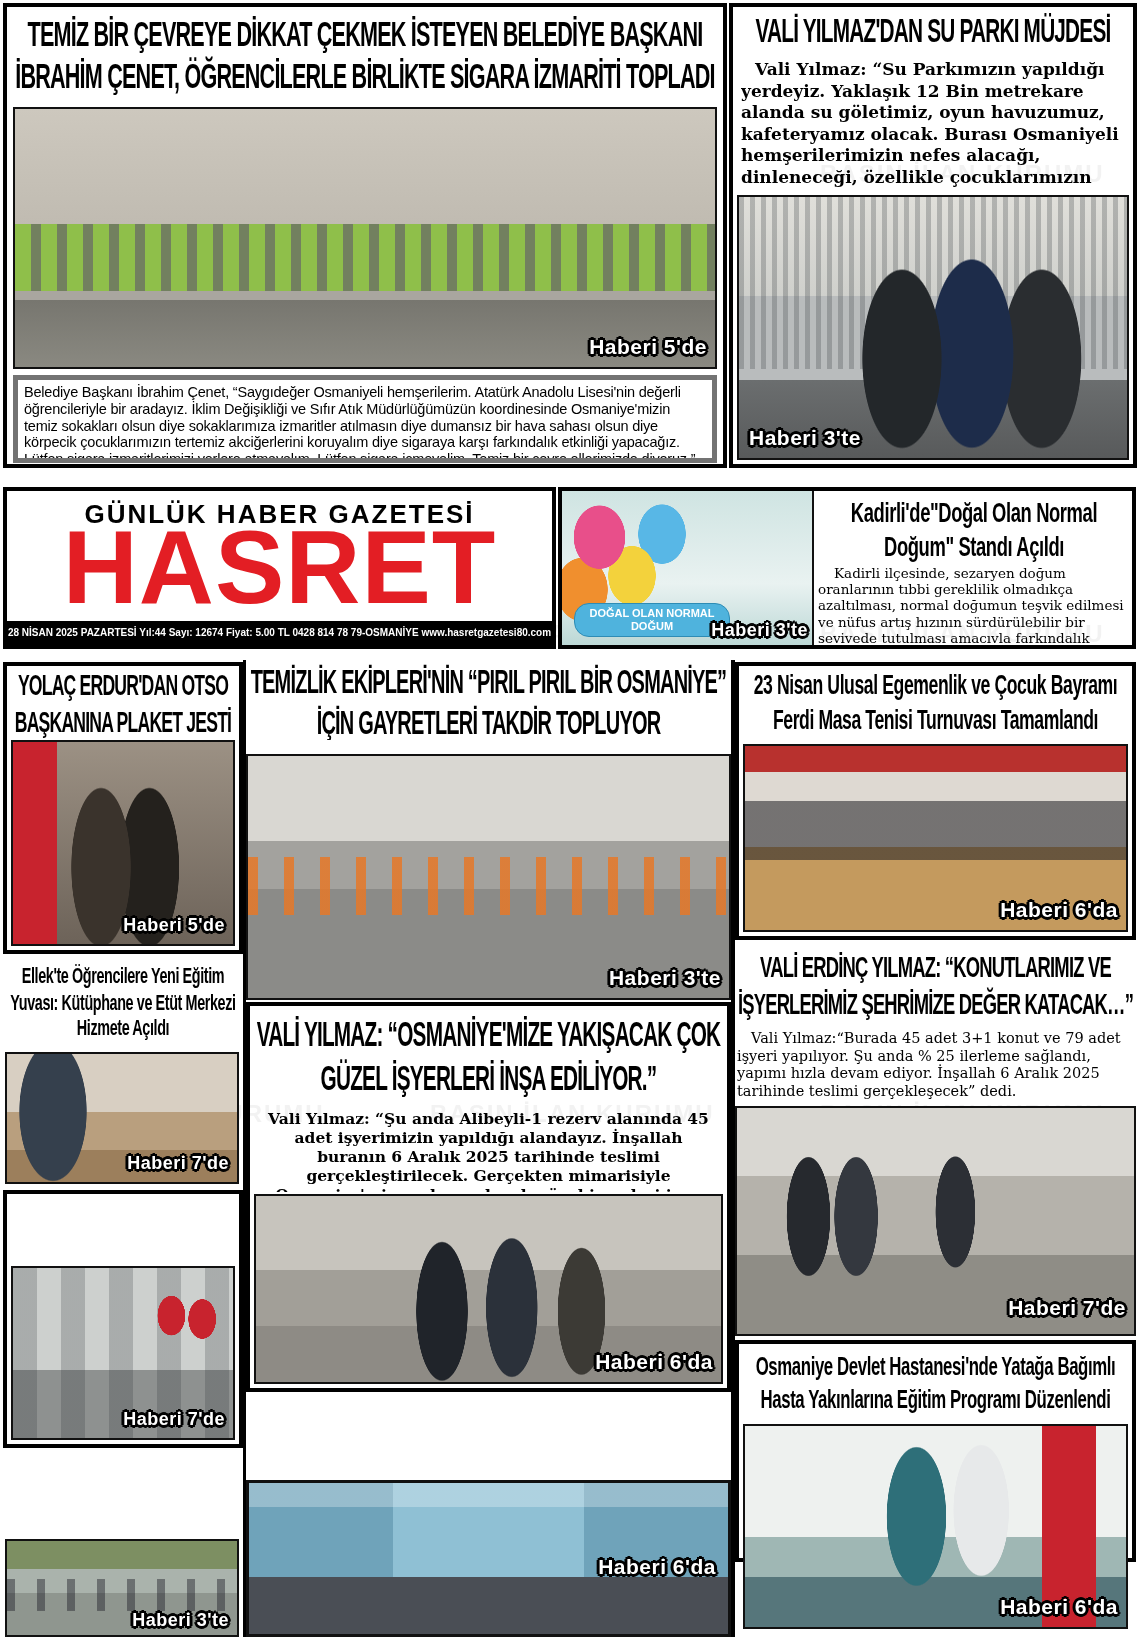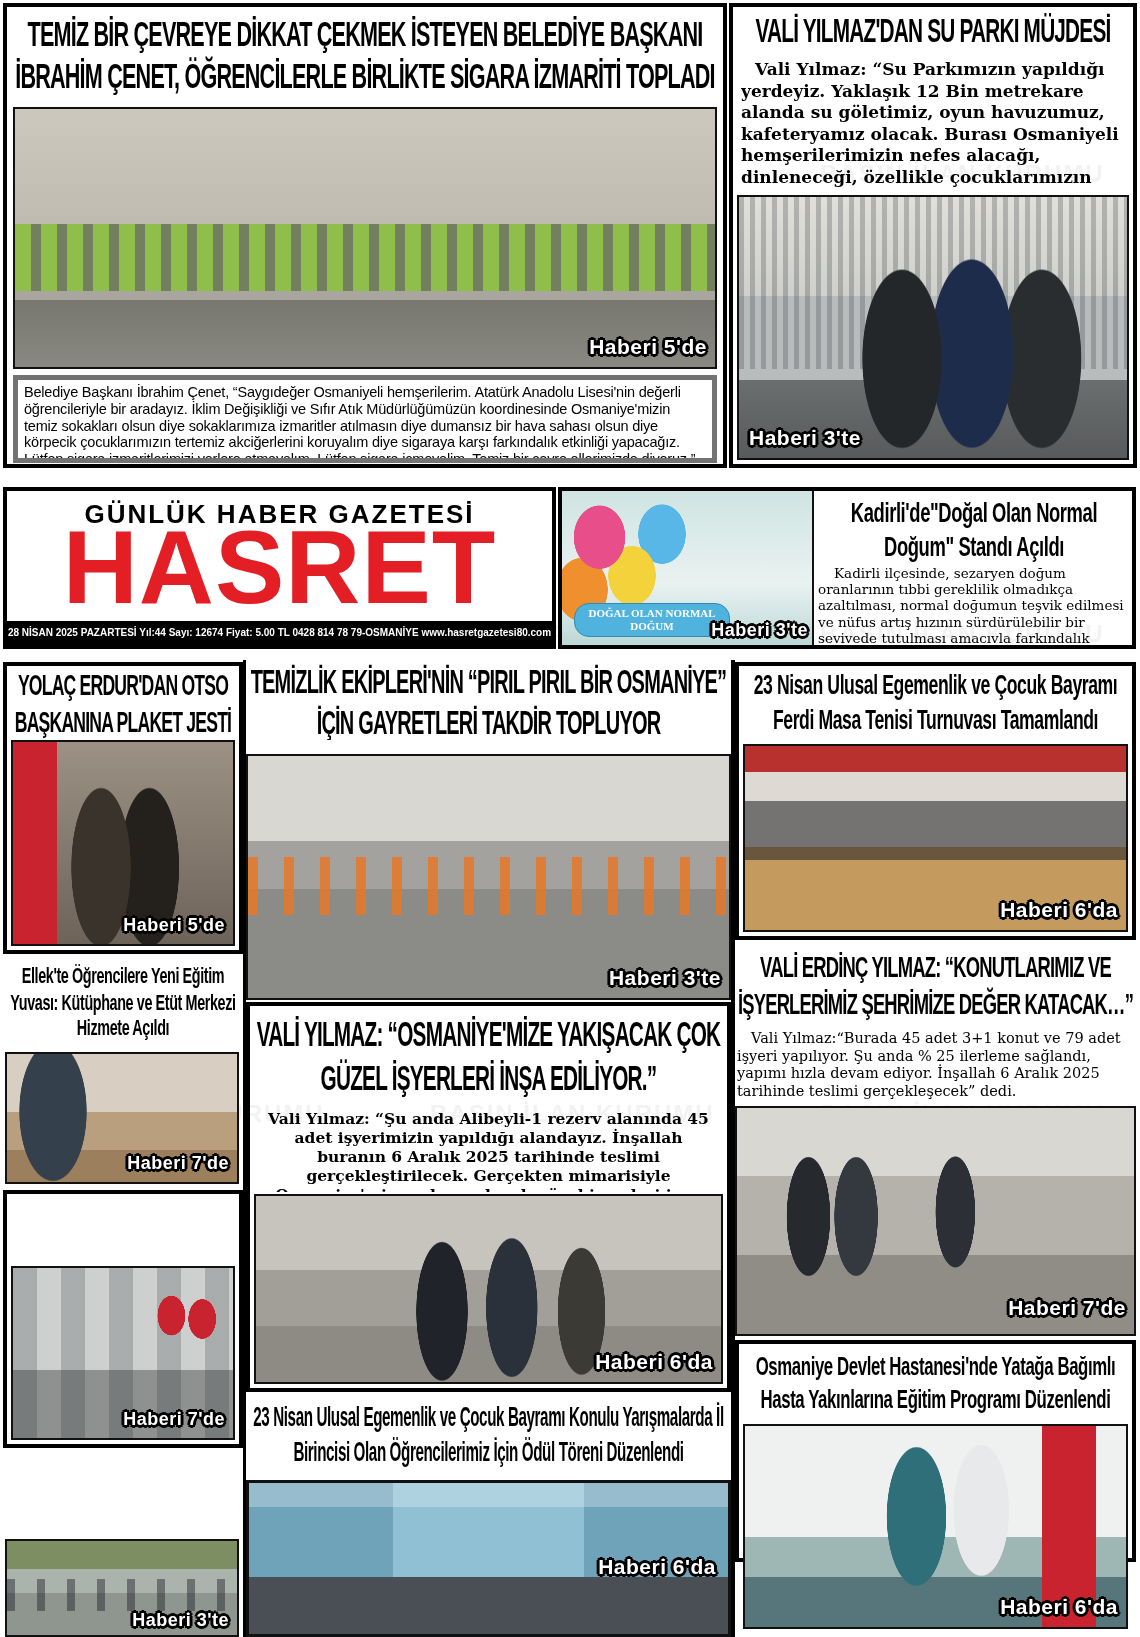--- a/index.html
+++ b/index.html
@@ -101,21 +101,21 @@
        font-weight:800;font-size:26px;letter-spacing:2px;}
   .mast-title{position:absolute;top:24px;left:0;width:100%;text-align:center;
        font-family:Liberation Sans, sans-serif;font-weight:bold;font-size:104px;line-height:1;
        color:#e31e24;letter-spacing:1px;}
   .mast-info{position:absolute;left:0;bottom:0;width:100%;height:24px;background:#000;
        color:#fff;font-weight:bold;font-size:10px;line-height:24px;text-align:center;
        letter-spacing:0;}
 
   .sign{position:absolute;left:12px;bottom:8px;width:150px;padding:3px 2px;background:#4fb3dd;
        color:#fff;font-weight:800;font-size:11px;line-height:1.2;text-align:center;
-       border-radius:15px;border:1px solid #2d8cb5;font-family:Liberation Serif, serif;}
+       border-radius:15px;border:1px solid #2d8cb5;}
 
   .vrule{position:absolute;background:#000;}
   .wm{position:absolute;font-weight:800;font-size:24px;letter-spacing:2px;
       color:rgba(90,90,90,0.08);white-space:nowrap;pointer-events:none;}
 </style>
 </head>
 <body>
 
 <div class="page">
 
@@ -213,23 +213,20 @@
     <div class="hl" style="left:4px;top:6px;width:469px;height:96px;">
       <span class="sq" style="font-size:26px;line-height:1.25;transform:scale(0.8,1.35);">VALİ YILMAZ: “OSMANİYE'MİZE YAKIŞACAK ÇOK GÜZEL İŞYERLERİ İNŞA EDİLİYOR.”</span>
     </div>
     <div class="abs serif-b" style="left:8px;top:104px;width:461px;height:82px;font-size:15.5px;line-height:1.22;text-align:center;overflow:hidden;">Vali Yılmaz: “Şu anda Alibeyli-1 rezerv alanında 45 adet işyerimizin yapıldığı alandayız. İnşallah buranın 6 Aralık 2025 tarihinde teslimi gerçekleştirilecek. Gerçekten mimarisiyle Osmaniye'mize yakışacak çok güzel işyerleri inşa ediliyor” dedi.</div>
     <div class="ph ph-insaat1" style="left:4px;top:188px;width:469px;height:190px;">
       <span class="tag">Haberi 6'da</span>
     </div>
   </section>
 
   <section class="abs" style="left:246px;top:1396px;width:485px;height:241px;">
-    <div class="hl" style="left:2px;top:4px;width:481px;height:76px;">
-      <span class="sq" style="font-size:19px;line-height:1.25;transform:scale(0.8,1.45);letter-spacing:-0.5px;">23 Nisan Ulusal Egemenlik ve Çocuk Bayramı Konulu Yarışmalarda İl Birincisi Olan Öğrencilerimiz İçin Ödül Töreni Düzenlendi</span>
-    </div>
     <div class="ph ph-odul" style="left:0;top:84px;width:485px;height:157px;border-width:3px;">
       <span class="tag" style="bottom:55px;right:12px;">Haberi 6'da</span>
     </div>
   </section>
 
   <section class="abs box" style="left:735px;top:662px;width:401px;height:278px;">
     <div class="hl" style="left:2px;top:2px;width:389px;height:72px;">
       <span class="sq" style="font-size:22px;line-height:1.25;transform:scale(0.8,1.25);letter-spacing:-0.5px;">23 Nisan Ulusal Egemenlik ve Çocuk Bayramı Ferdi Masa Tenisi Turnuvası Tamamlandı</span>
     </div>
     <div class="ph ph-tenis" style="left:4px;top:78px;width:385px;height:188px;">

